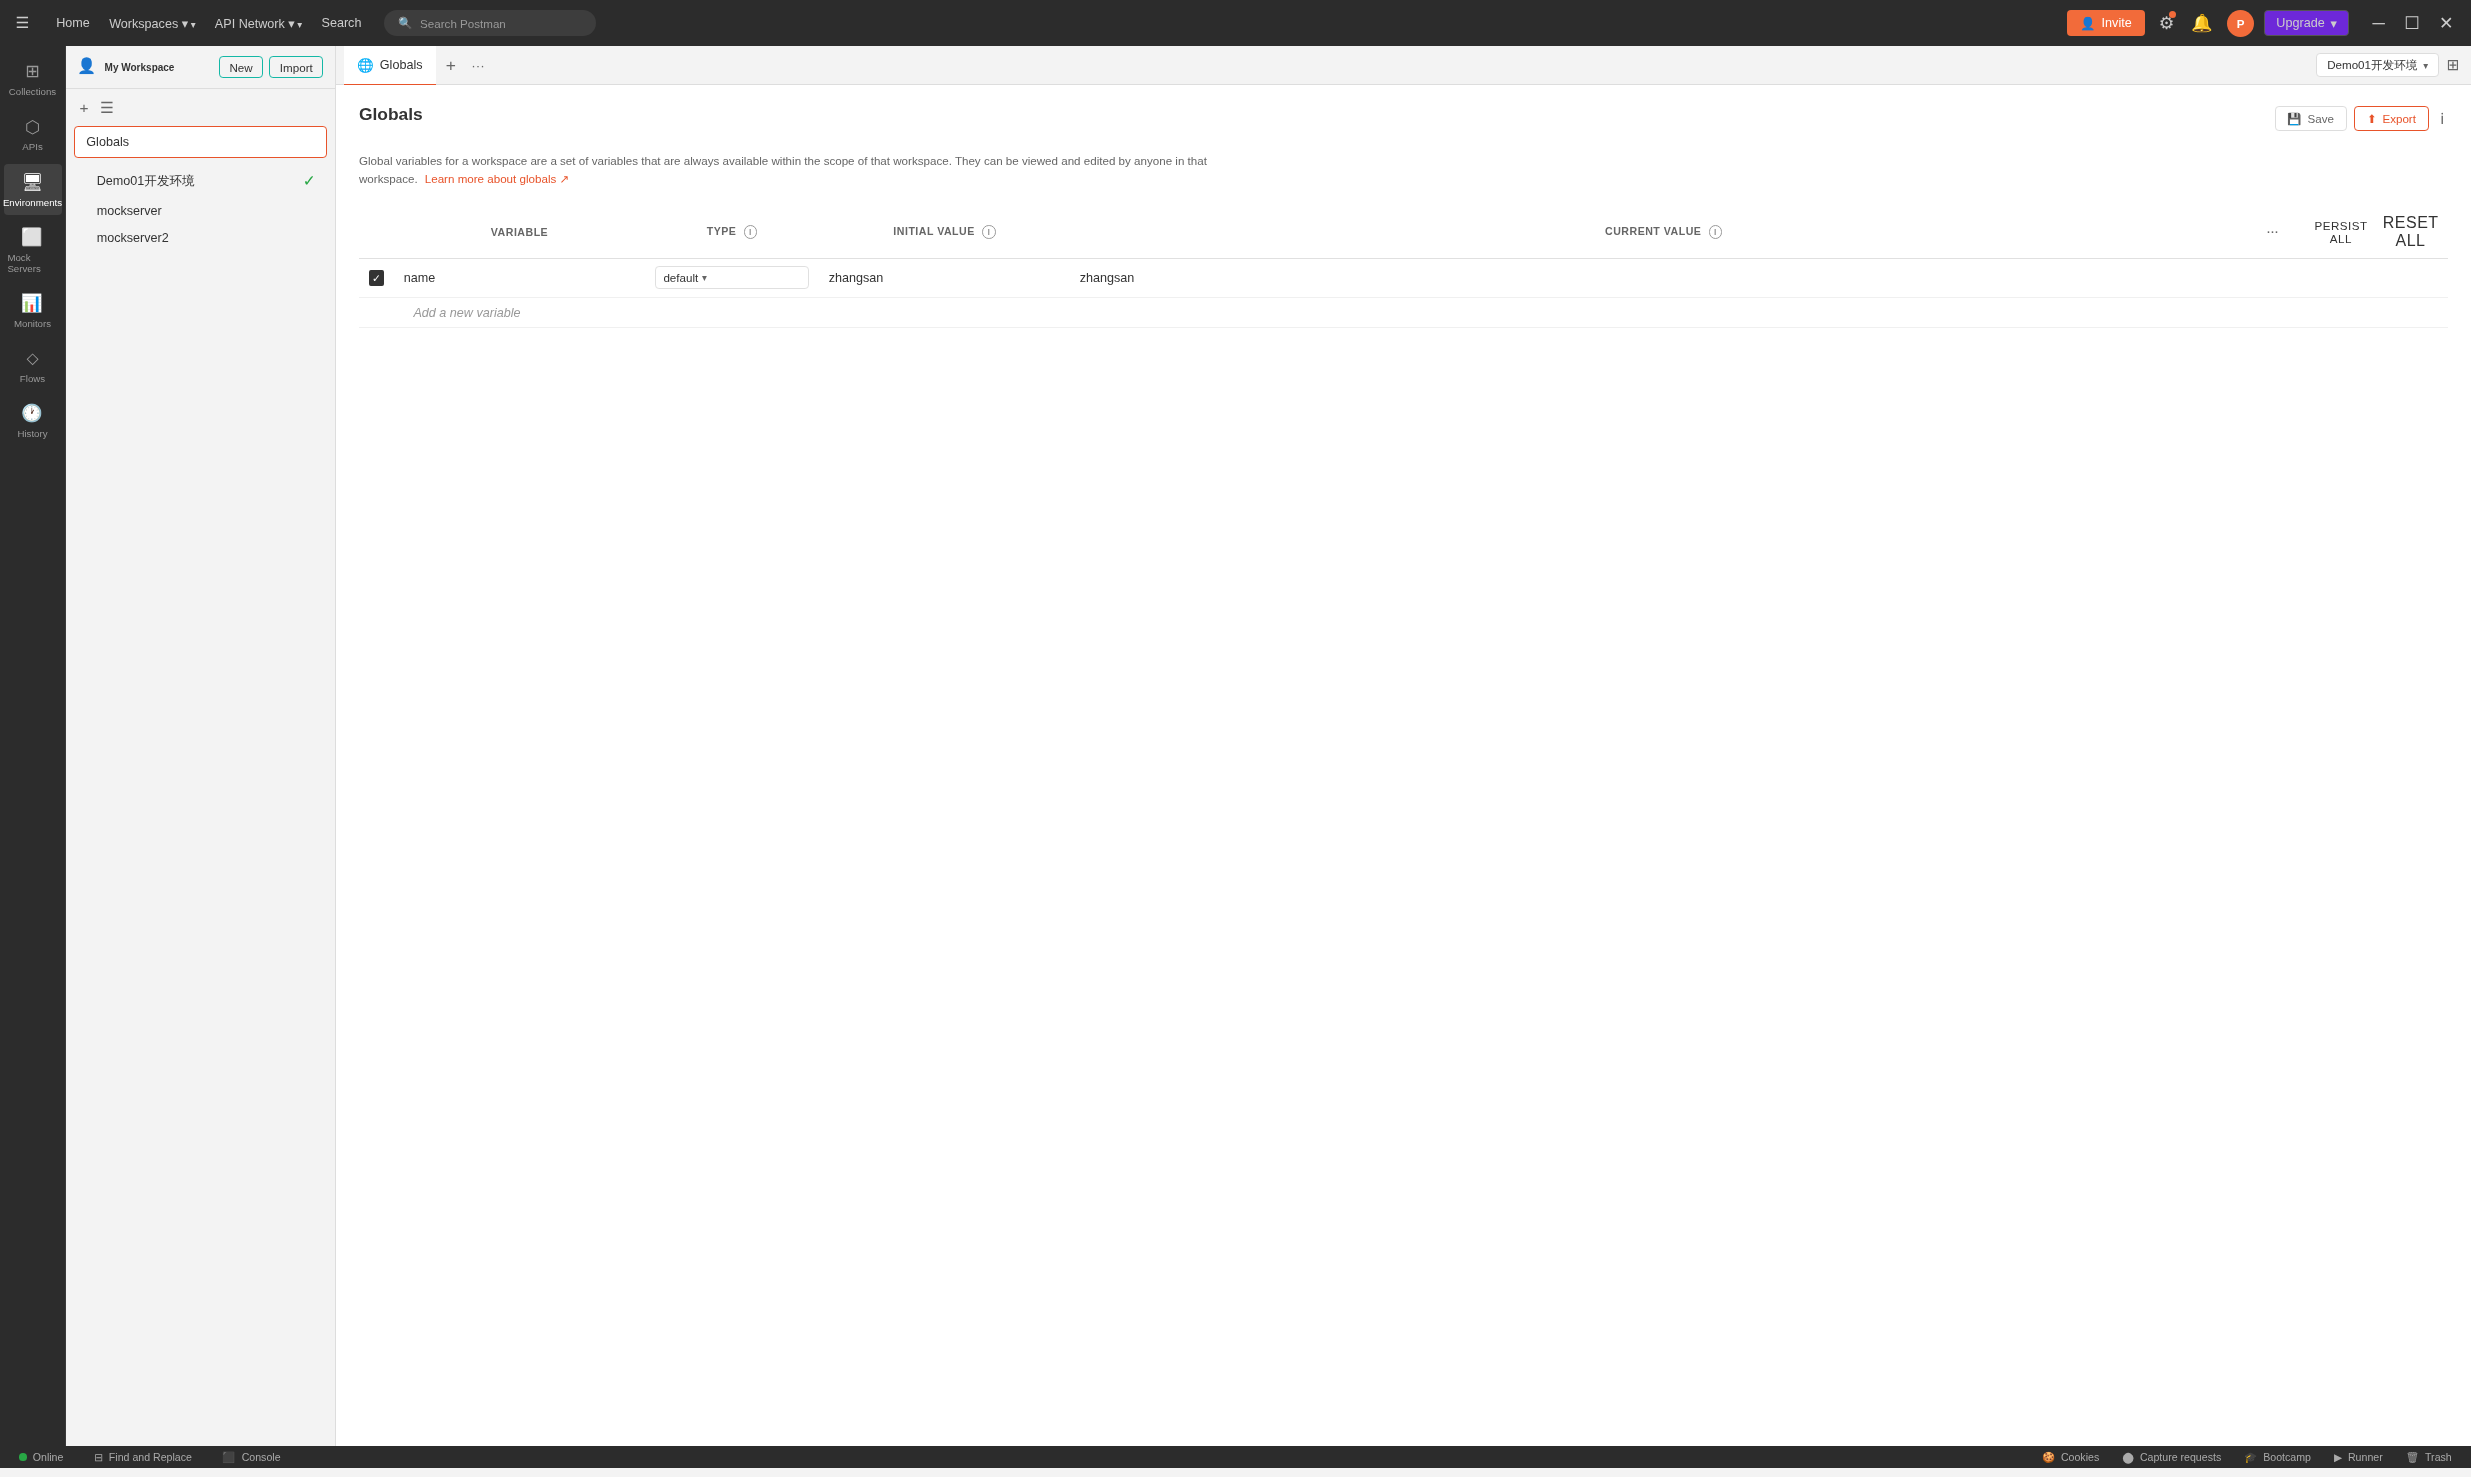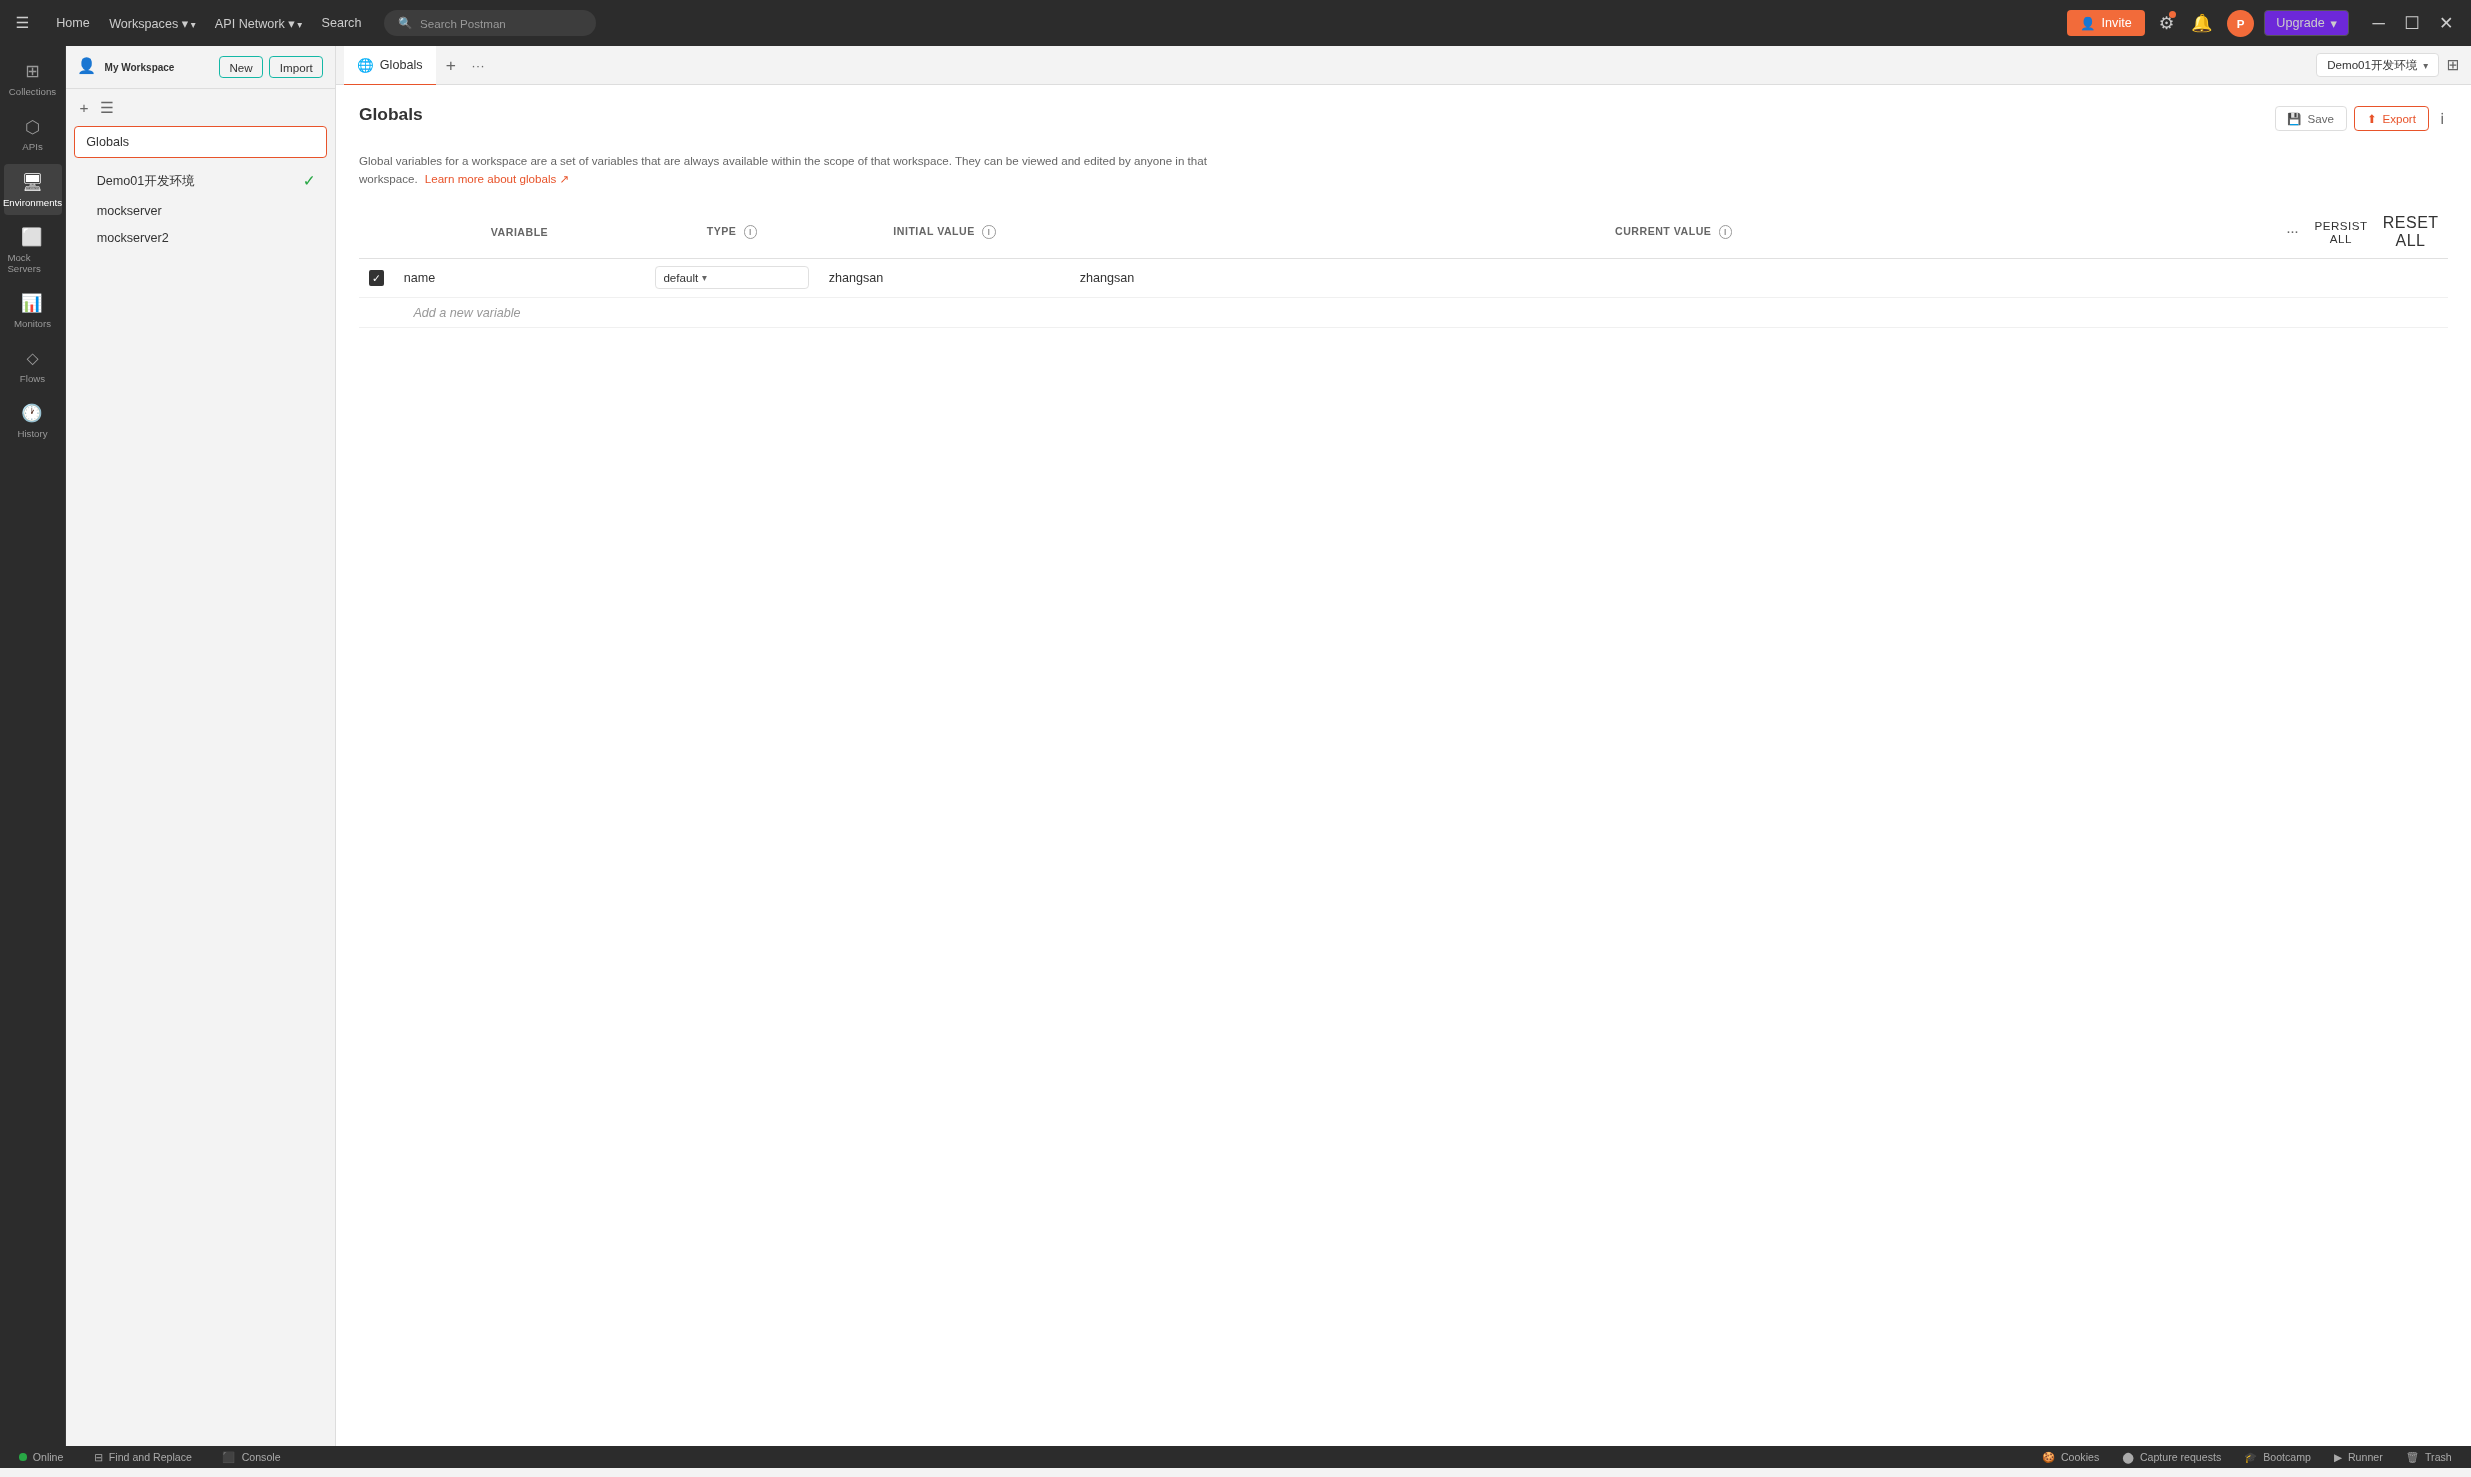--- a/index.html
+++ b/index.html
@@ -258,21 +258,21 @@
               <span>INITIAL VALUE</span>
               <span class="info-icon">i</span>
             </th>
             <th class="col-current">
               <span>CURRENT VALUE</span>
               <span class="info-icon">i</span>
             </th>
             <th class="col-actions">
               <span style="display:flex;align-items:center;justify-content:flex-end;gap:15.4px;">
                 <span style="cursor:pointer;">···</span>
-                <span style="cursor:pointer;color:#333;font-size:11.6px;font-weight:500;">Persist All</span>
+                <span style="cursor:pointer;color:#333;font-size:11.6px;font-weight:500;margin-left:20px;">Persist All</span>
                 <span style="cursor:pointer;color:#333;font-size:16px;font-weight:500;">Reset All</span>
               </span>
             </th>
           </tr>
         </thead>
         <tbody>
           <tr>
             <td class="col-check">
               <div class="cb">
                 <span class="cb-check">✓</span>

